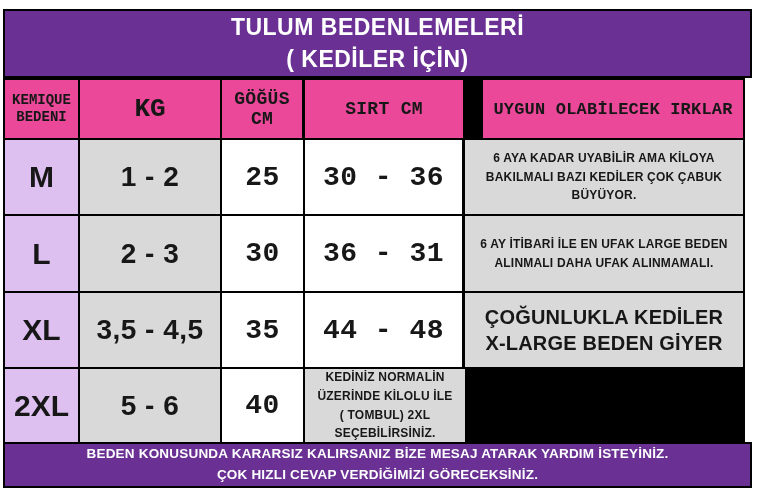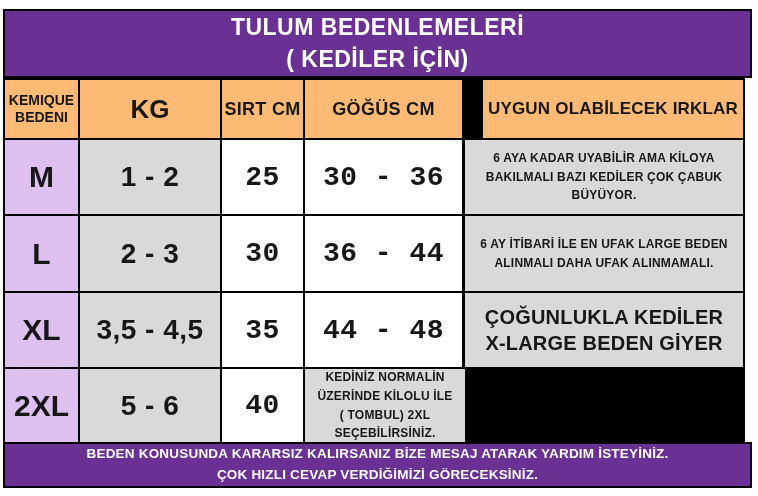--- a/index.html
+++ b/index.html
@@ -57,21 +57,21 @@
     align-items: center;
     justify-content: center;
     text-align: center;
     color: #171717;
     font-weight: bold;
     overflow: hidden;
   }
   .cell.last-col { border-right: none; }
   .cell.thick-right { border-right: 3px solid #000000; }
   .cell.last-row { border-bottom: none; }
-  .bg-lav-h  { background: #fdba74; }
+  .bg-lav-h  { background: #ec4899; font-family: Liberation Mono, monospace; }
   .bg-lav    { background: #ddc0f0; }
   .bg-gray   { background: #d9d9d9; }
   .bg-white  { background: #ffffff; font-family: Liberation Mono, monospace; }
   
   .h-size   { font-size: 14px; line-height: 1.25; padding: 2px; }
   .h-kg     { font-size: 26px; }
   .h-cm     { font-size: 18px; letter-spacing: 0.3px; }
   .h-irklar { font-size: 17px; letter-spacing: 0.2px; margin-left: 18px; }
   
   .size-cell  { font-size: 30px; }
@@ -106,34 +106,34 @@
 
     <div class="title-bar">
       <div>TULUM BEDENLEMELERİ</div>
       <div>( KEDİLER İÇİN)</div>
     </div>
 
     <div class="size-table">
 
       <div class="cell bg-lav-h h-size">KEMIQUE BEDENI</div>
       <div class="cell bg-lav-h h-kg">KG</div>
+      <div class="cell bg-lav-h h-cm thick-right">GÖĞÜS CM</div>
       <div class="cell bg-lav-h h-cm">SIRT CM</div>
-      <div class="cell bg-lav-h h-cm thick-right">GÖĞÜS CM</div>
       <div class="cell bg-lav-h h-irklar last-col">UYGUN  OLABİLECEK IRKLAR</div>
 
       <div class="cell bg-lav size-cell">M</div>
       <div class="cell bg-gray num-cell">1 - 2</div>
       <div class="cell bg-white num-cell">25</div>
       <div class="cell bg-white num-cell thick-right">30 - 36</div>
       <div class="cell bg-gray note-cell last-col">6 AYA KADAR UYABİLİR AMA KİLOYA BAKILMALI BAZI KEDİLER ÇOK ÇABUK BÜYÜYOR.</div>
 
       <div class="cell bg-lav size-cell">L</div>
       <div class="cell bg-gray num-cell">2 - 3</div>
       <div class="cell bg-white num-cell">30</div>
-      <div class="cell bg-white num-cell thick-right">36 - 44</div>
+      <div class="cell bg-white num-cell thick-right">36 - 31</div>
       <div class="cell bg-gray note-cell last-col">6 AY İTİBARİ İLE EN UFAK LARGE BEDEN ALINMALI DAHA UFAK ALINMAMALI.</div>
 
       <div class="cell bg-lav size-cell">XL</div>
       <div class="cell bg-gray num-cell">3,5 - 4,5</div>
       <div class="cell bg-white num-cell">35</div>
       <div class="cell bg-white num-cell thick-right">44 - 48</div>
       <div class="cell bg-gray note-cell big last-col">ÇOĞUNLUKLA KEDİLER  X-LARGE BEDEN GİYER</div>
 
       <div class="cell bg-lav size-cell last-row">2XL</div>
       <div class="cell bg-gray num-cell last-row">5 - 6</div>

